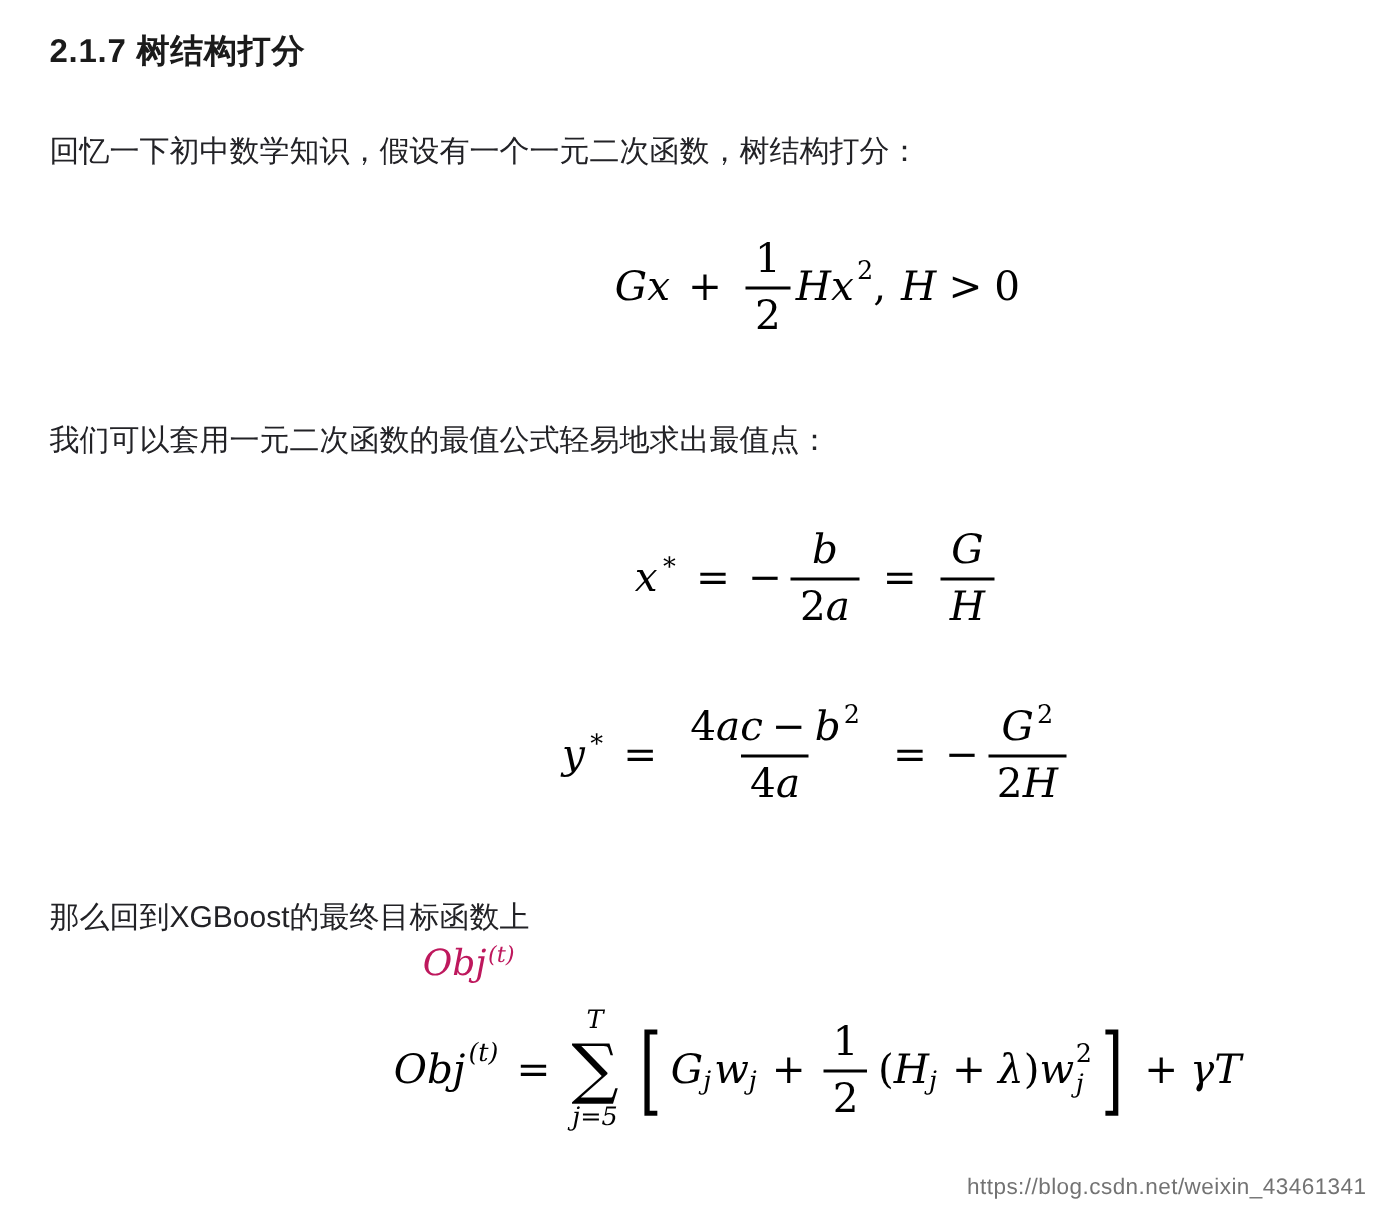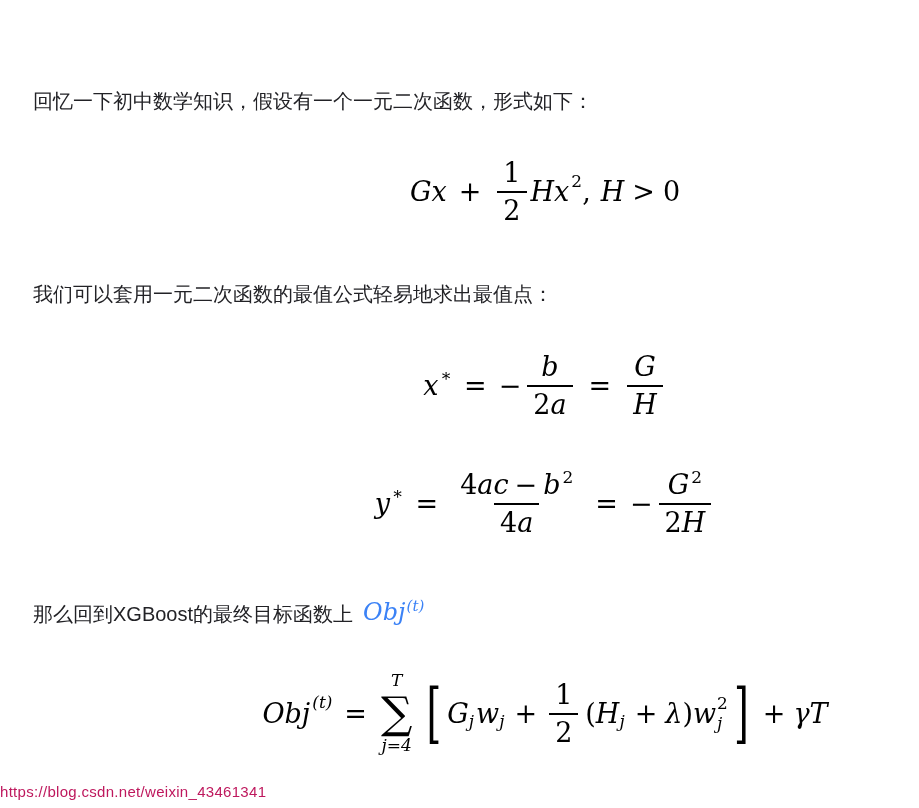--- a/index.html
+++ b/index.html
@@ -29,21 +29,21 @@
     position: absolute;
     left: 33px;
     margin: 0;
     font-size: 20px;
     line-height: 30px;
     color: #222226;
     white-space: nowrap;
   }
   #para1 { top: 86px; }
   #para2 { top: 281px; font-family: Liberation Mono, monospace; }
-  #para4 { top: 597px; display: flex; align-items: center; }
+  #para4 { top: 597px; display: flex; align-items: flex-end; flex-direction: column; }
 
   
   .mrow {
     position: absolute;
     left: 0;
     width: 1090px;
     display: flex;
     justify-content: center;
     align-items: center;
     font-family: "DejaVu Serif", "Liberation Serif", serif;
@@ -112,43 +112,45 @@
     font-size: 17px;
     line-height: 1.15;
     margin-left: 1px;
     transform: translateY(1px);
   }
 
   .inline-math {
     font-family: "DejaVu Serif", "Liberation Serif", serif;
     font-style: italic;
     font-size: 24px;
-    color: #3b82f6;
+    color: #be185d;
     margin: 0 10px;
     white-space: nowrap;
   }
   .inline-math .isup { font-size: 15px; position: relative; top: -9px; margin-left: 1px; }
 
   .watermark {
     position: absolute;
     top: 783px;
     left: 0;
     width: 911px;
+    text-align: right;
     font-size: 15px;
-    color: #be185d;
+    color: #737373;
     letter-spacing: 0.3px;
   }
 </style>
 </head>
 <body>
 
 <div class="page">
 
-
-  <p class="para" id="para1">回忆一下初中数学知识，假设有一个一元二次函数，形式如下：</p>
+  <h3 class="heading">2.1.7 树结构打分</h3>
+
+  <p class="para" id="para1">回忆一下初中数学知识，假设有一个一元二次函数，树结构打分：</p>
 
   <div class="mrow" id="formula1">
     <span>Gx</span>
     <span class="up op">+</span>
     <span class="frac">
       <span class="num up">1</span>
       <span class="den up">2</span>
     </span>
     <span>Hx</span>
       <span class="sp up">2</span>
@@ -215,21 +217,21 @@
     <span class="inline-math"><span>Obj</span><span class="isup">(t)</span></span>
   </p>
 
   <div class="mrow" id="formula4">
     <span>Obj</span>
       <span class="sp">(t)</span>
     <span class="up op">=</span>
     <span class="sum">
       <span class="limit">T</span>
       <span class="sigma">∑</span>
-      <span class="limit">j=4</span>
+      <span class="limit">j=5</span>
     </span>
     <span class="bracket">[</span>
     <span>G</span>
       <span class="sb">j</span>
     <span>w</span>
       <span class="sb">j</span>
     <span class="up op-sm">+</span>
     <span class="frac">
       <span class="num up">1</span>
       <span class="den up">2</span>

